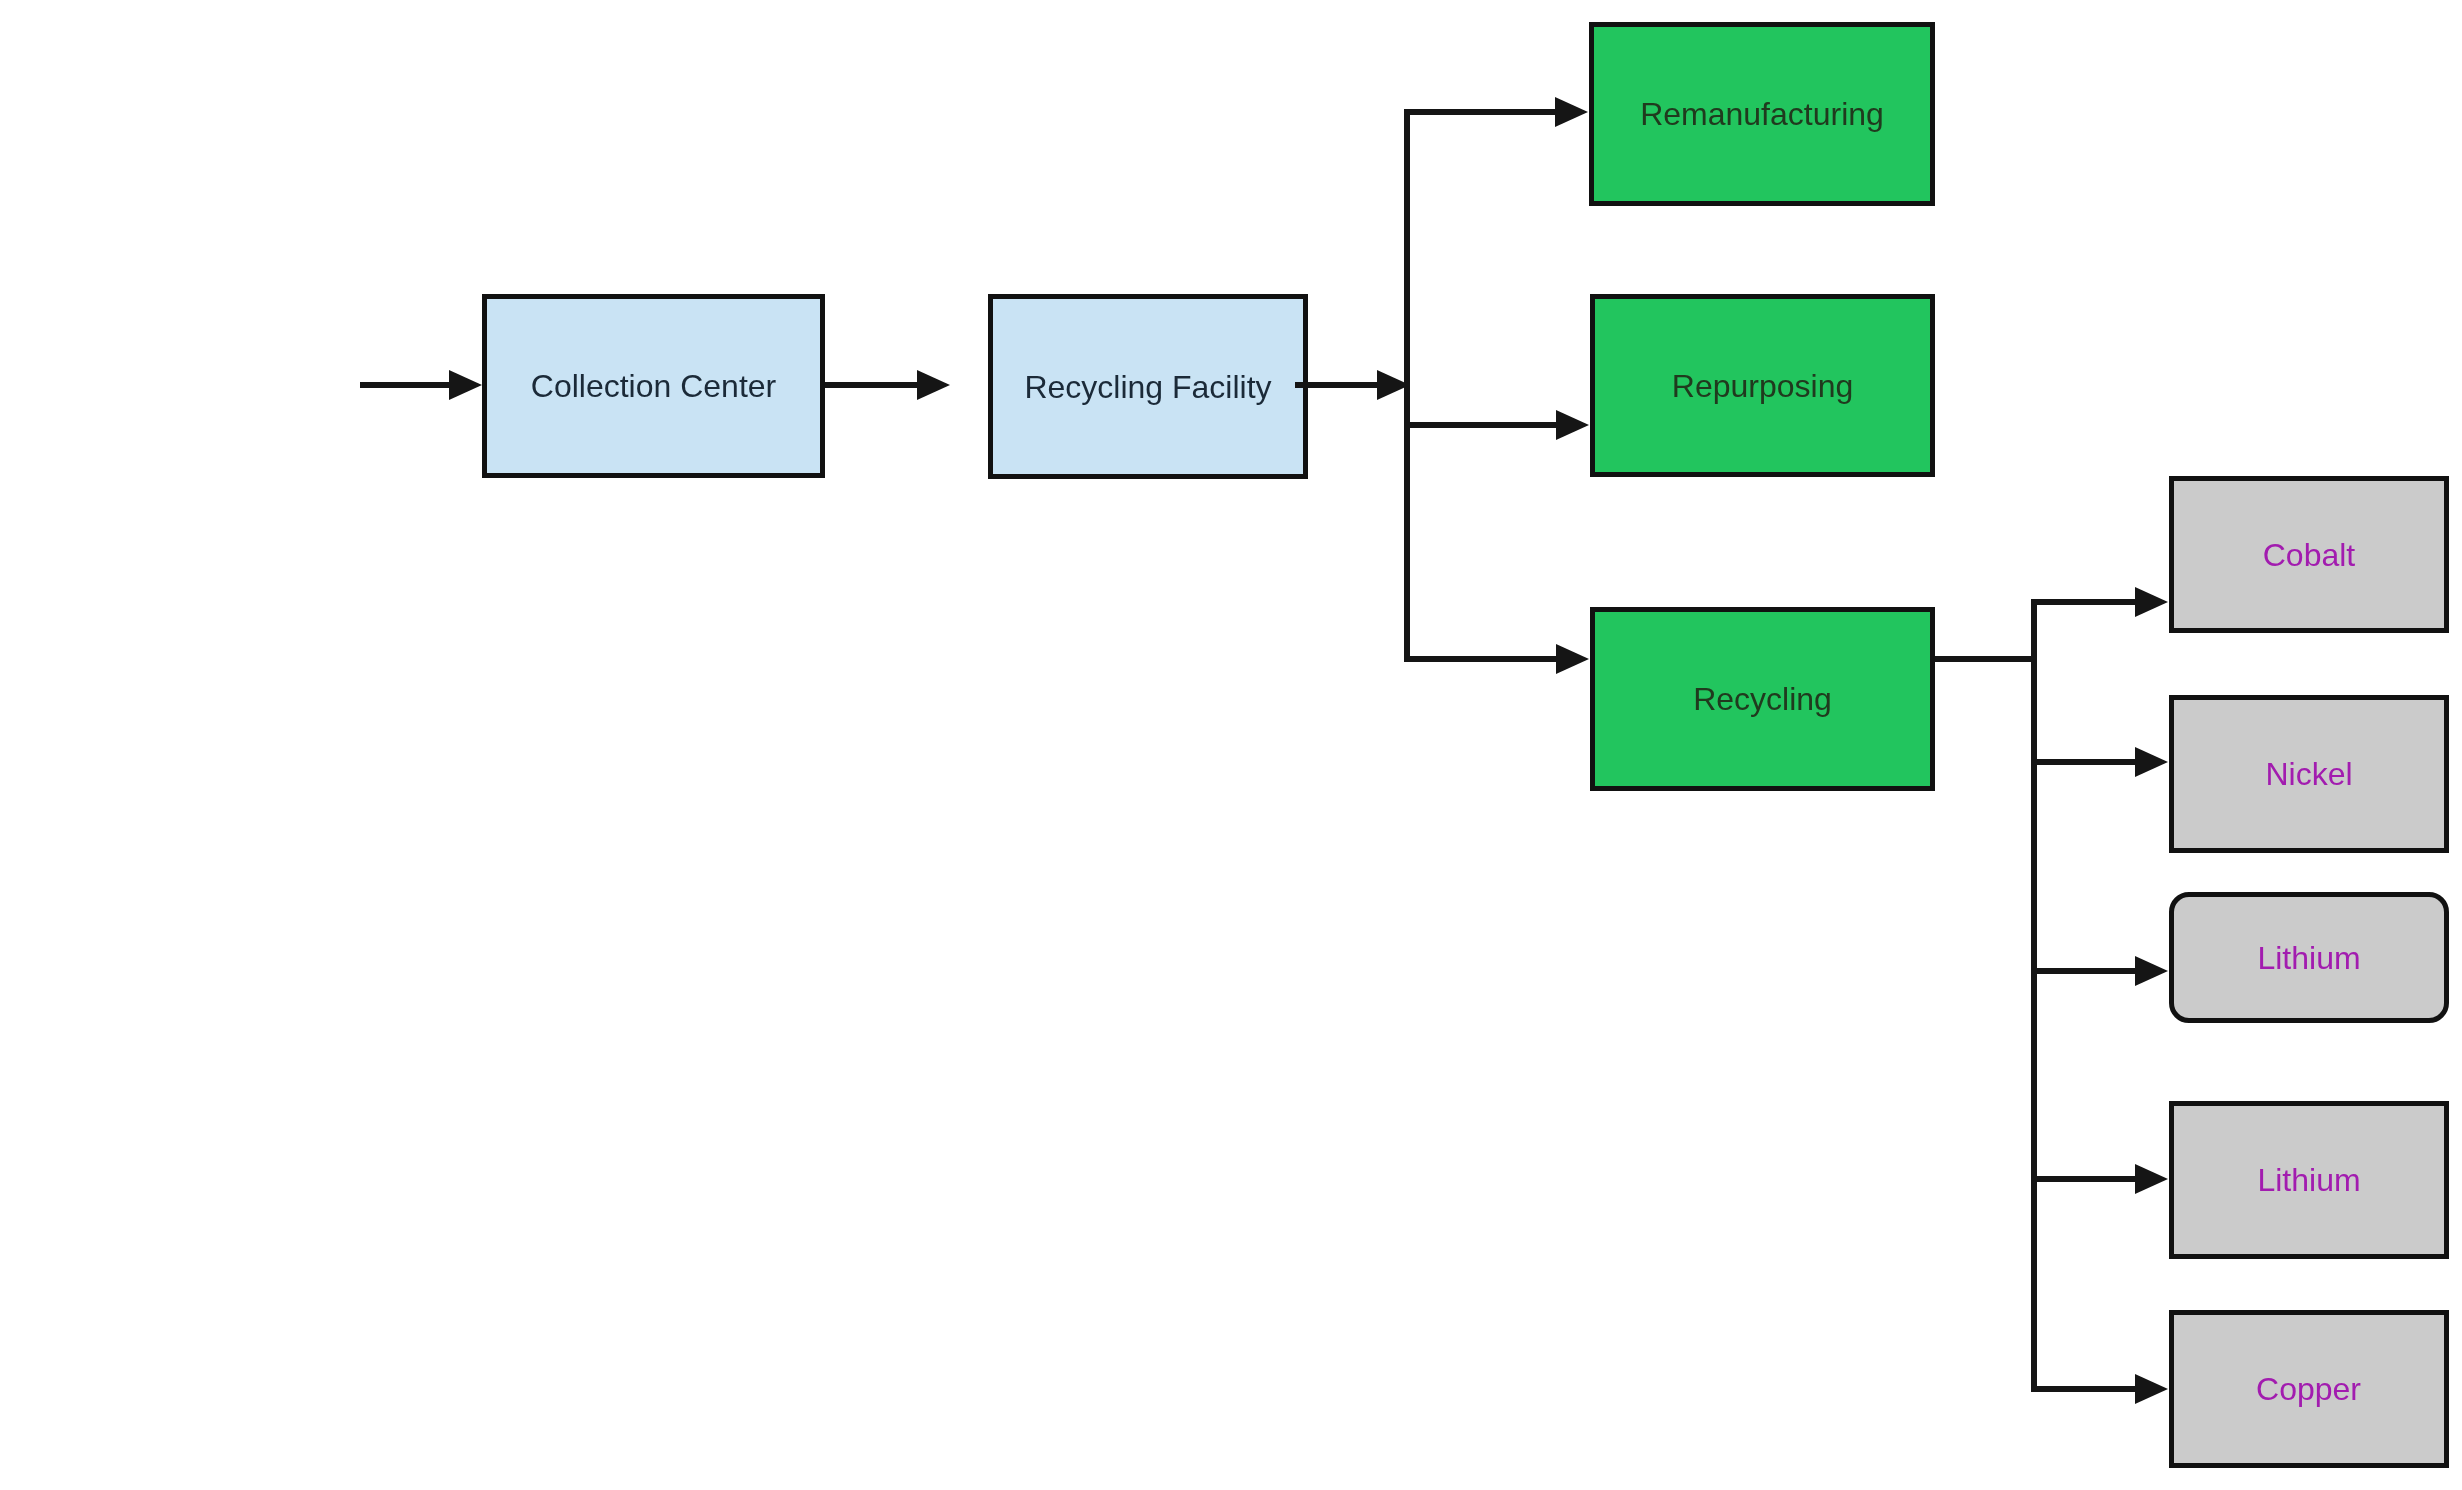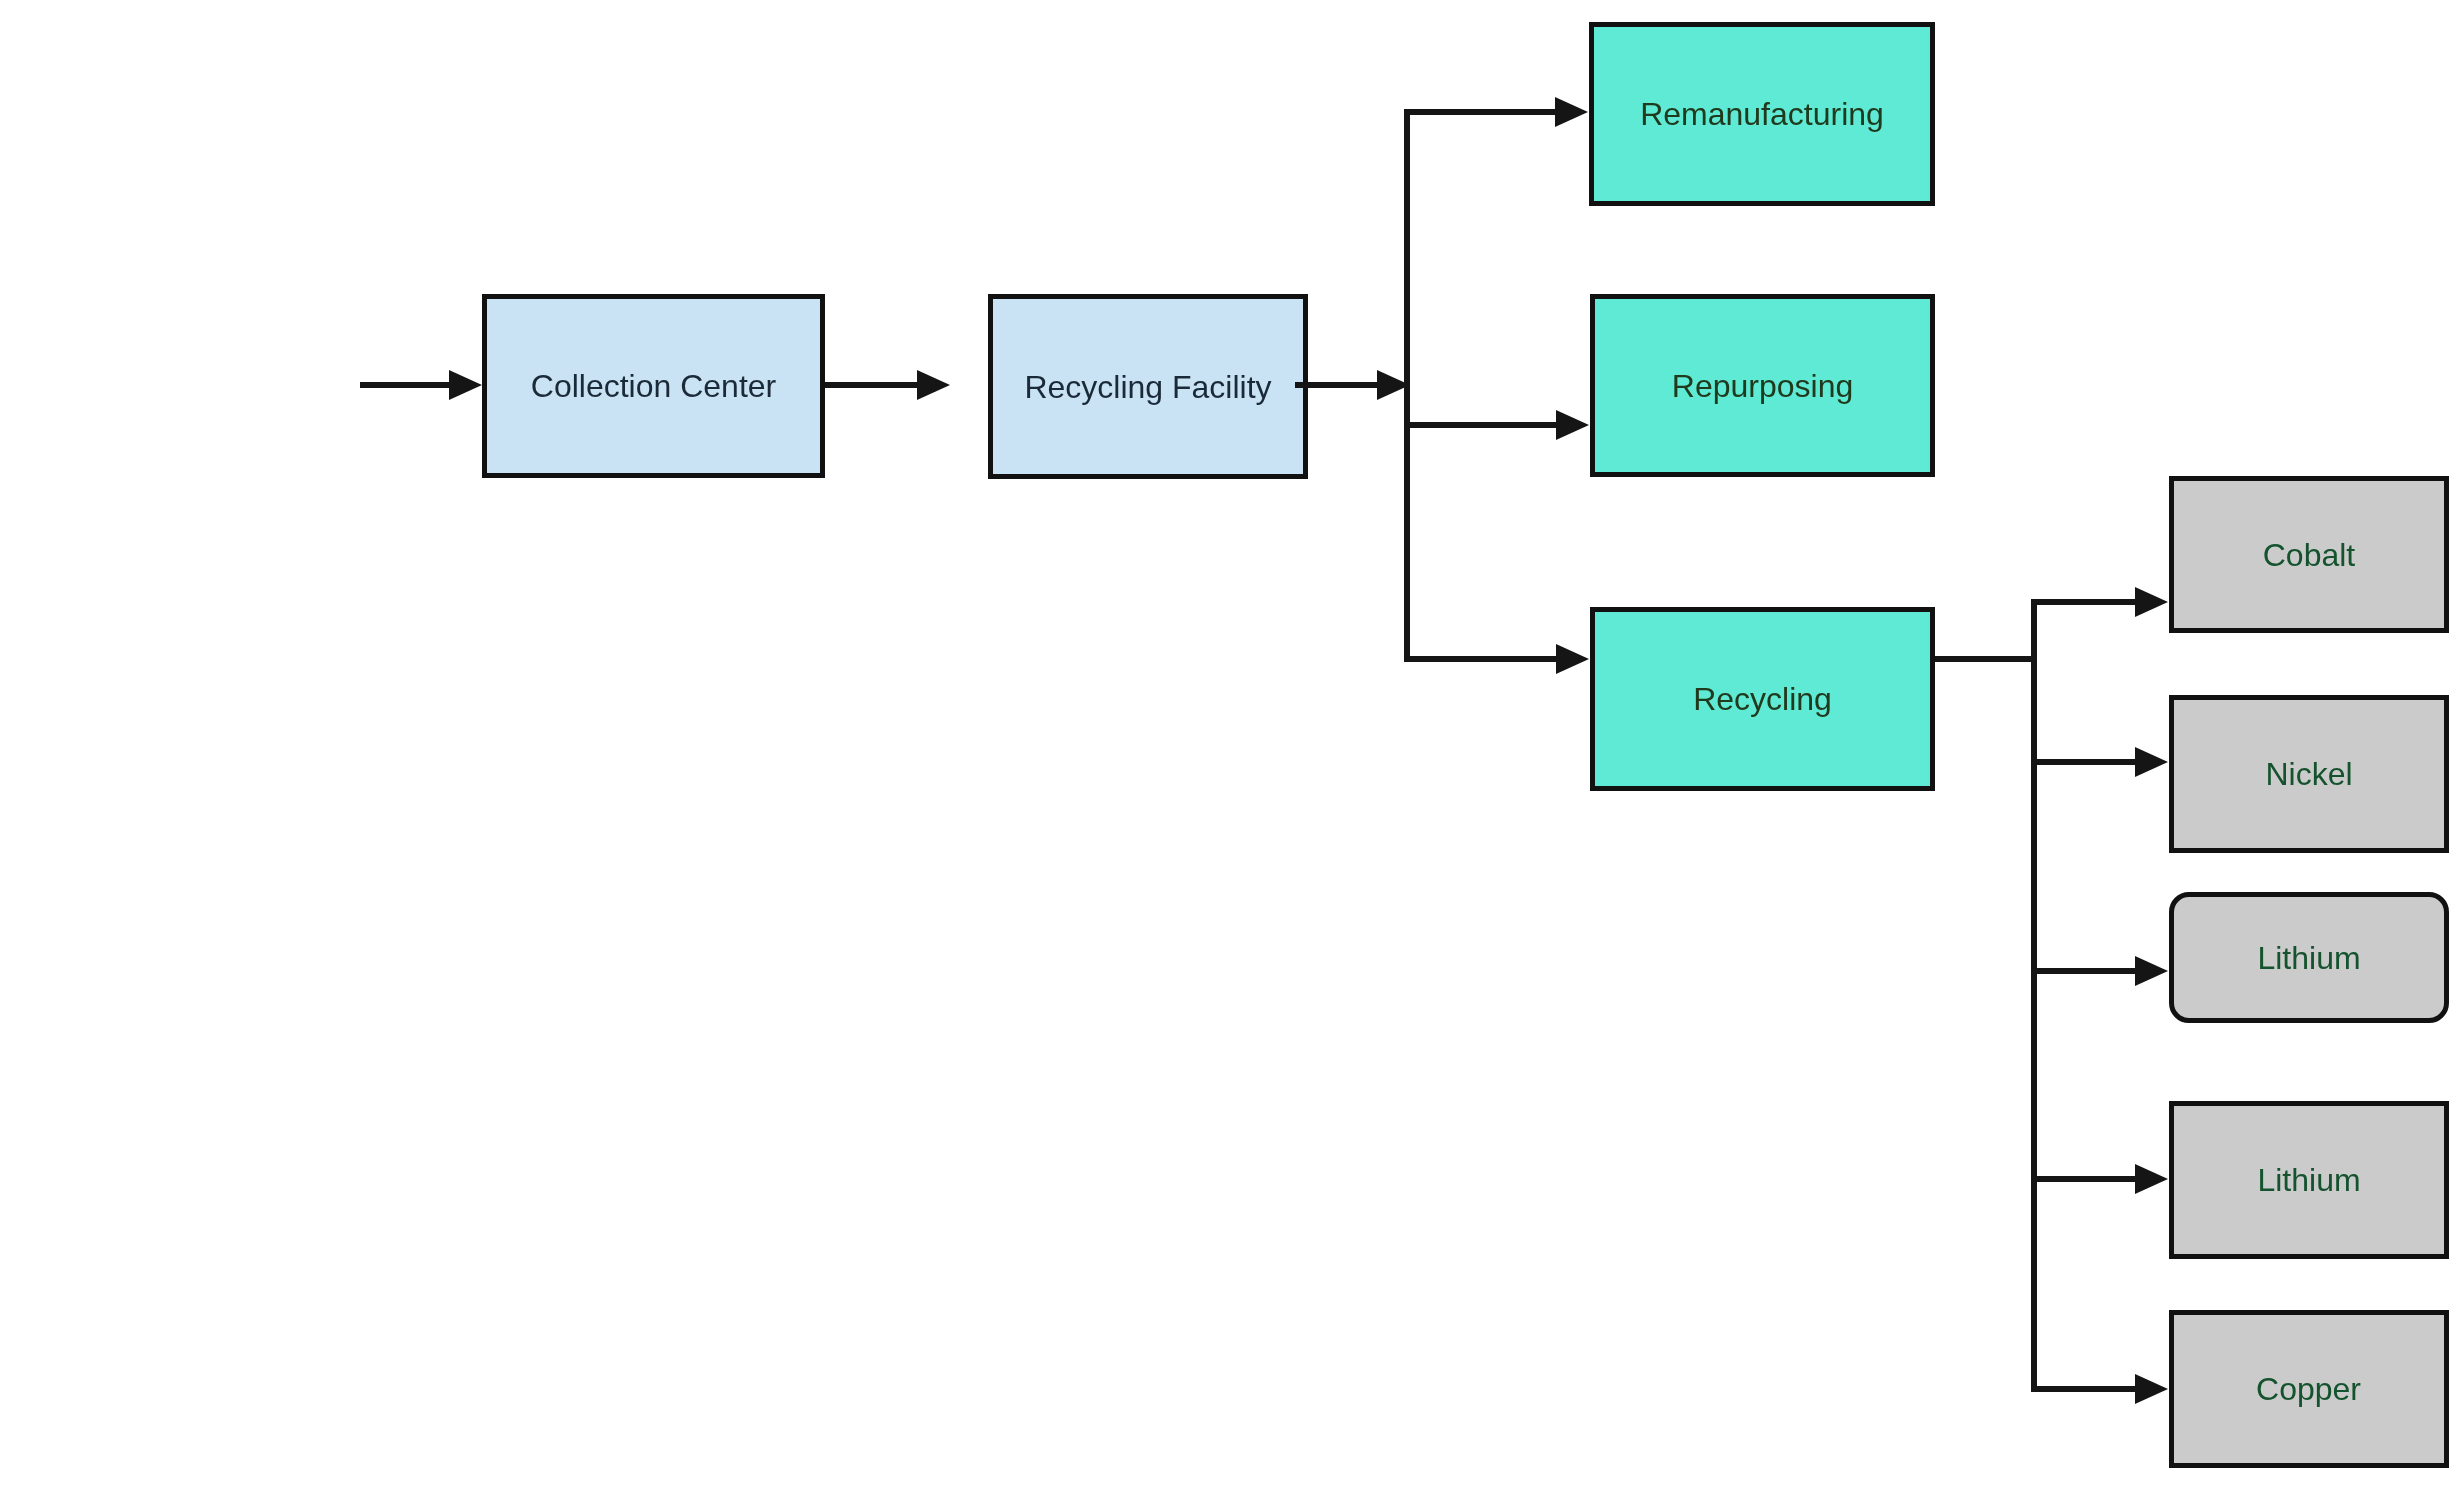--- a/index.html
+++ b/index.html
@@ -17,22 +17,22 @@
     border: 5.4px solid #111111;
     display: flex;
     align-items: center;
     justify-content: center;
     text-align: center;
     font-size: 32px;
     line-height: 1.25;
     padding: 0 13px;
   }
   .node-stage    { background: #c9e3f4; color: #1b2a38; }
-  .node-pathway  { background: #5eead4; color: #203a1e; }
-  .node-material { background: #cbcbcb; color: #14532d; }
+  .node-pathway  { background: #22c55e; color: #203a1e; }
+  .node-material { background: #cbcbcb; color: #a21caf; }
   .seg {
     position: absolute;
     background: #151515;
   }
   .arr {
     position: absolute;
     width: 0;
     height: 0;
     border-top: 15px solid transparent;
     border-bottom: 15px solid transparent;

